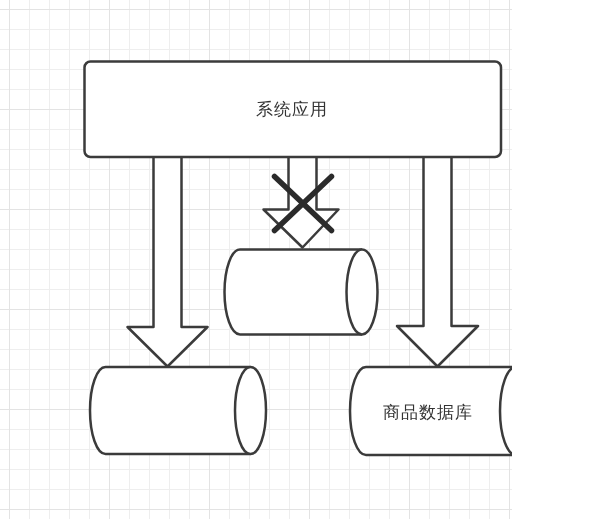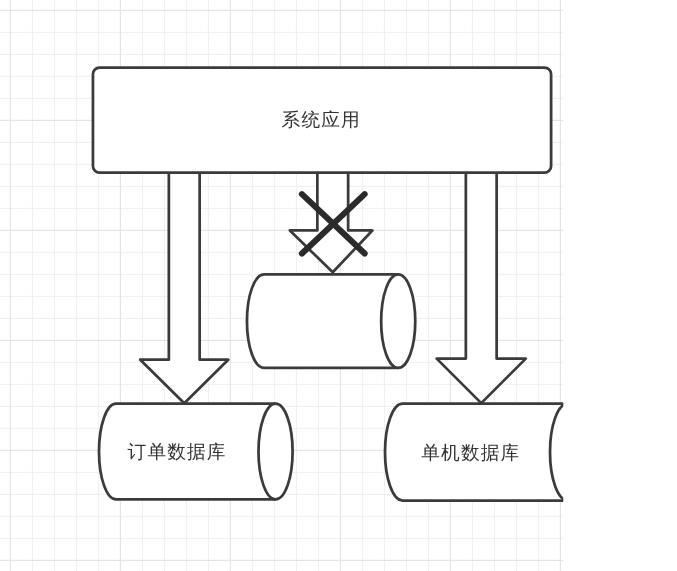--- a/index.html
+++ b/index.html
@@ -85,17 +85,16 @@
     </g>
 
     <g>
       <path class="cross-stroke" d="M 274.5 176.5 L 331.5 230.5 M 331.5 176.5 L 274.5 230.5"></path>
     </g>
   </svg>
 
   <div class="node-label" style="left:292px; top:109px;">系统应用</div>
 
 
-  <div class="node-label" style="left:161px; top:411px;">订单数据库</div>
 
-  <div class="node-label" style="left:428px; top:412px;">单机数据库</div>
+  <div class="node-label" style="left:428px; top:412px;">商品数据库</div>
 
 </div>
 
 </body></html>

